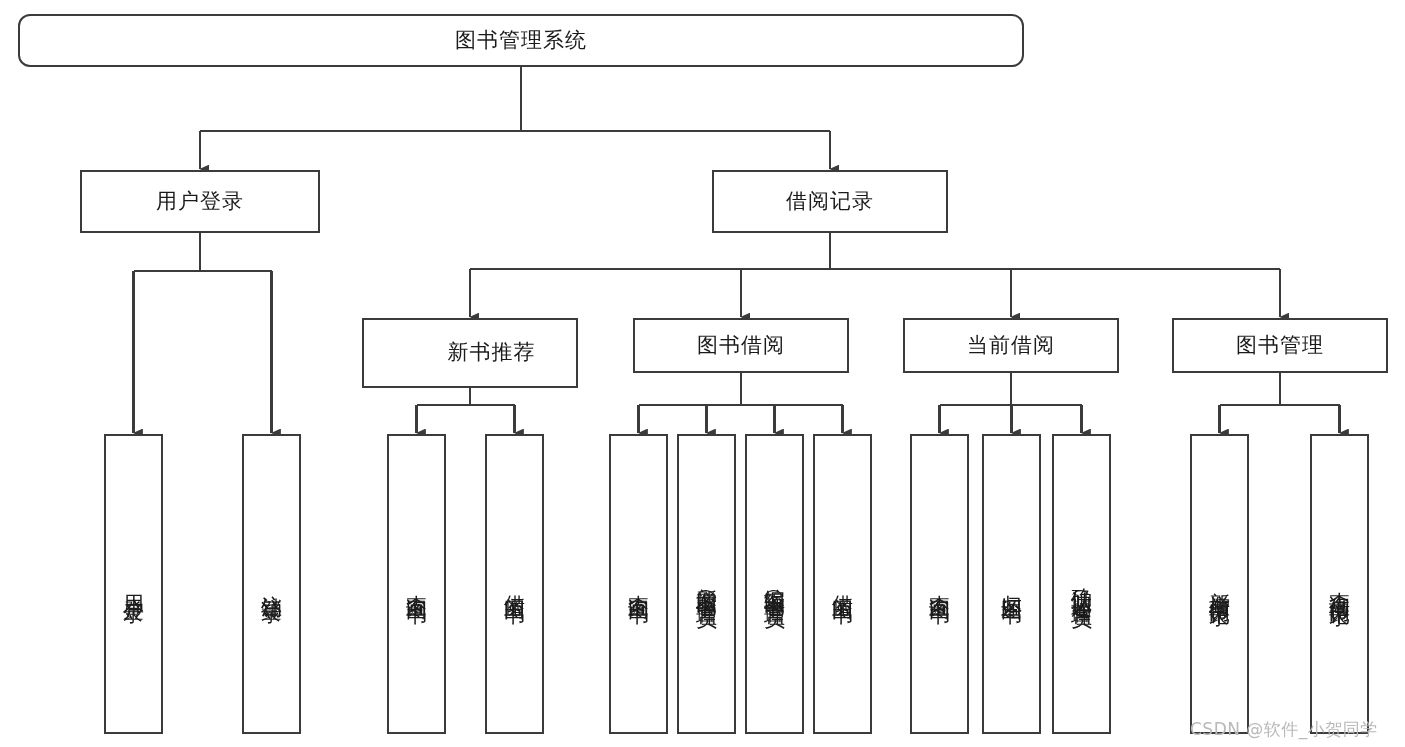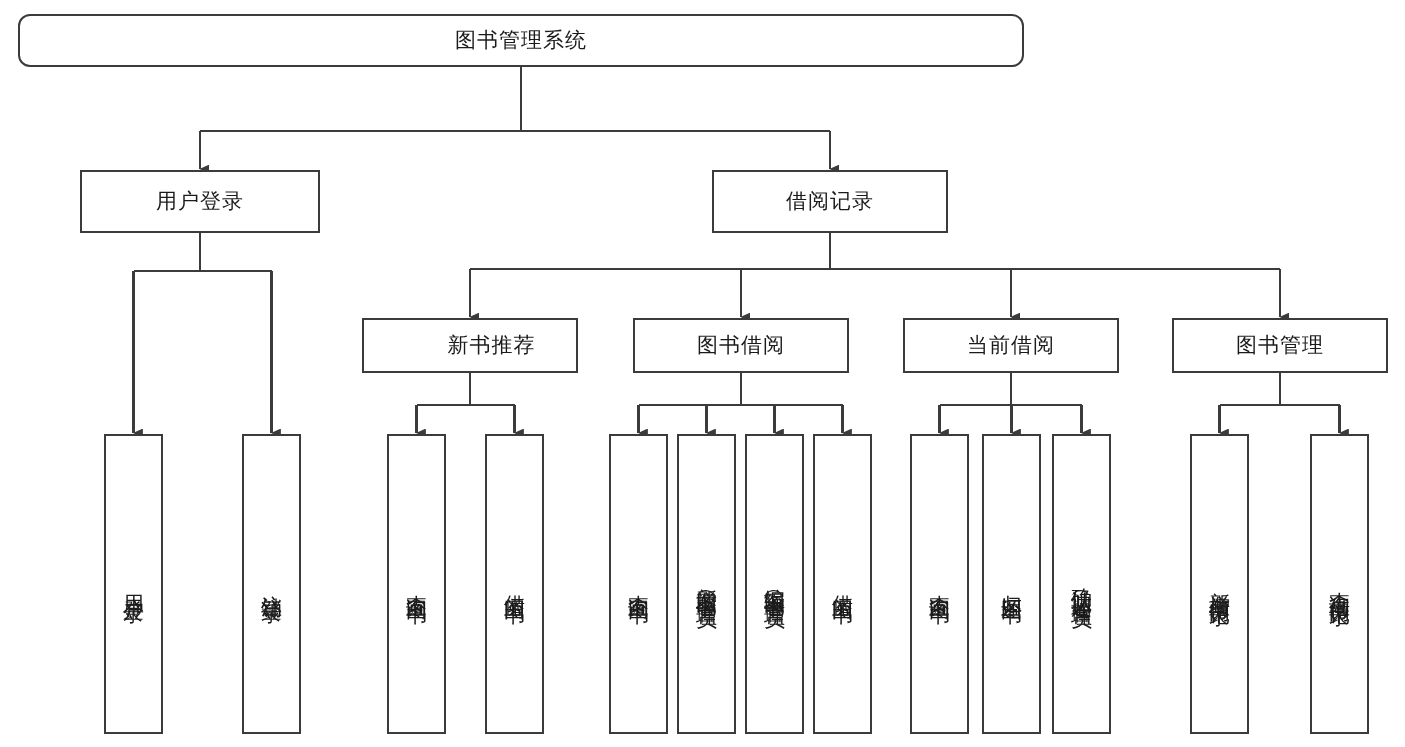--- a/index.html
+++ b/index.html
@@ -114,21 +114,21 @@
   <div id="node-layer">
       <div class="node node-h" style="left: 18px; top: 14px; width: 1006px; height: 53px; border-radius: 12px;">
         <span class="node-label">图书管理系统</span>
       </div>
       <div class="node node-h" style="left: 80px; top: 170px; width: 240px; height: 63px;">
         <span class="node-label">用户登录</span>
       </div>
       <div class="node node-h" style="left: 712px; top: 170px; width: 236px; height: 63px;">
         <span class="node-label">借阅记录</span>
       </div>
-      <div class="node node-h" style="left: 362px; top: 318px; width: 216px; height: 55px; padding-left: 43px;">
+      <div class="node node-h" style="left: 362px; top: 318px; width: 216px; height: 70px; padding-left: 43px;">
         <span class="node-label">新书推荐</span>
       </div>
       <div class="node node-h" style="left: 633px; top: 318px; width: 216px; height: 55px; align-items: center;">
         <span class="node-label">图书借阅</span>
       </div>
       <div class="node node-h" style="left: 903px; top: 318px; width: 216px; height: 55px;">
         <span class="node-label">当前借阅</span>
       </div>
       <div class="node node-h" style="left: 1172px; top: 318px; width: 216px; height: 55px;">
         <span class="node-label">图书管理</span>
@@ -167,14 +167,15 @@
         <span class="node-label">确认归还（管理员）</span>
       </div>
       <div class="node node-v" style="left: 1190px; top: 434px; width: 59px; height: 300px;">
         <span class="node-label">新增借阅记录</span>
       </div>
       <div class="node node-v" style="left: 1310px; top: 434px; width: 59px; height: 300px;">
         <span class="node-label">查询借阅记录</span>
       </div>
     </div>
 
+  <div class="watermark" style="left: 1190px; top: 718px; color: rgb(185, 185, 185);">CSDN @软件_小贺同学</div>
 
 </div>
 
 </body></html>

